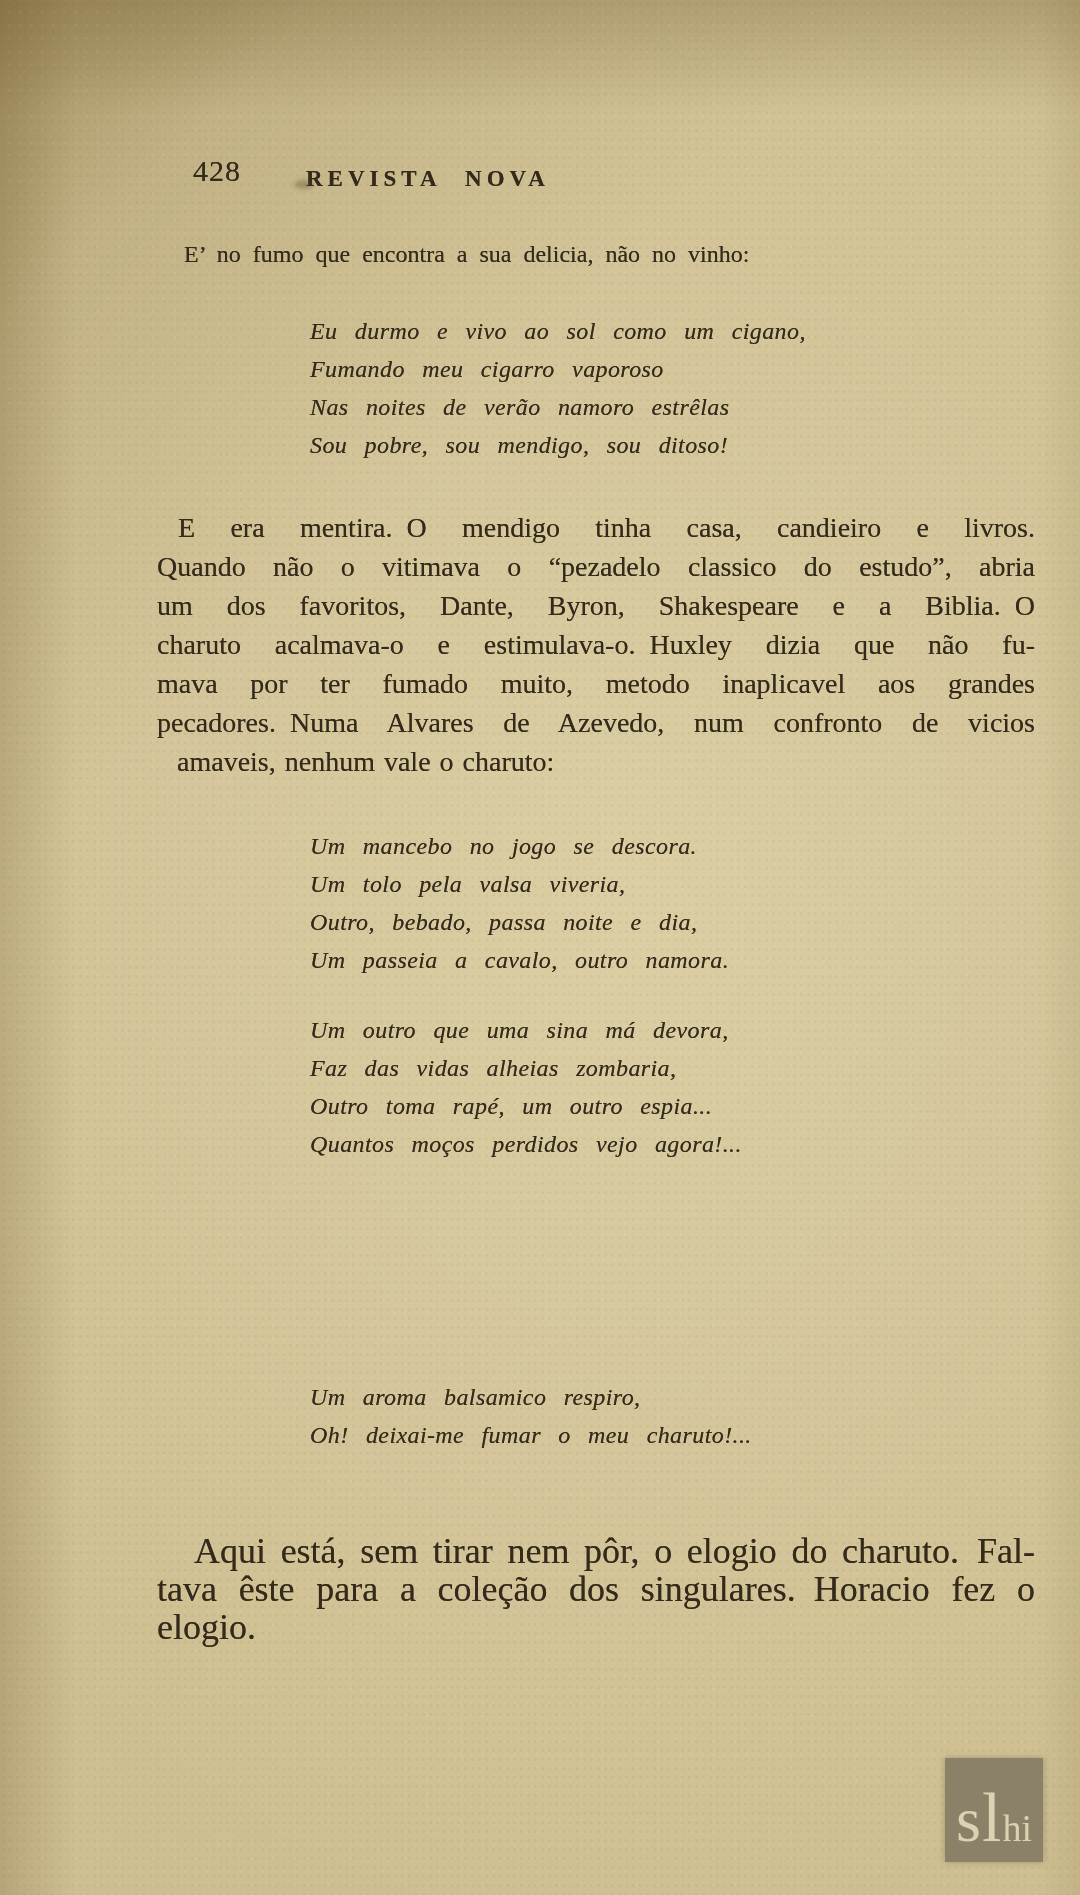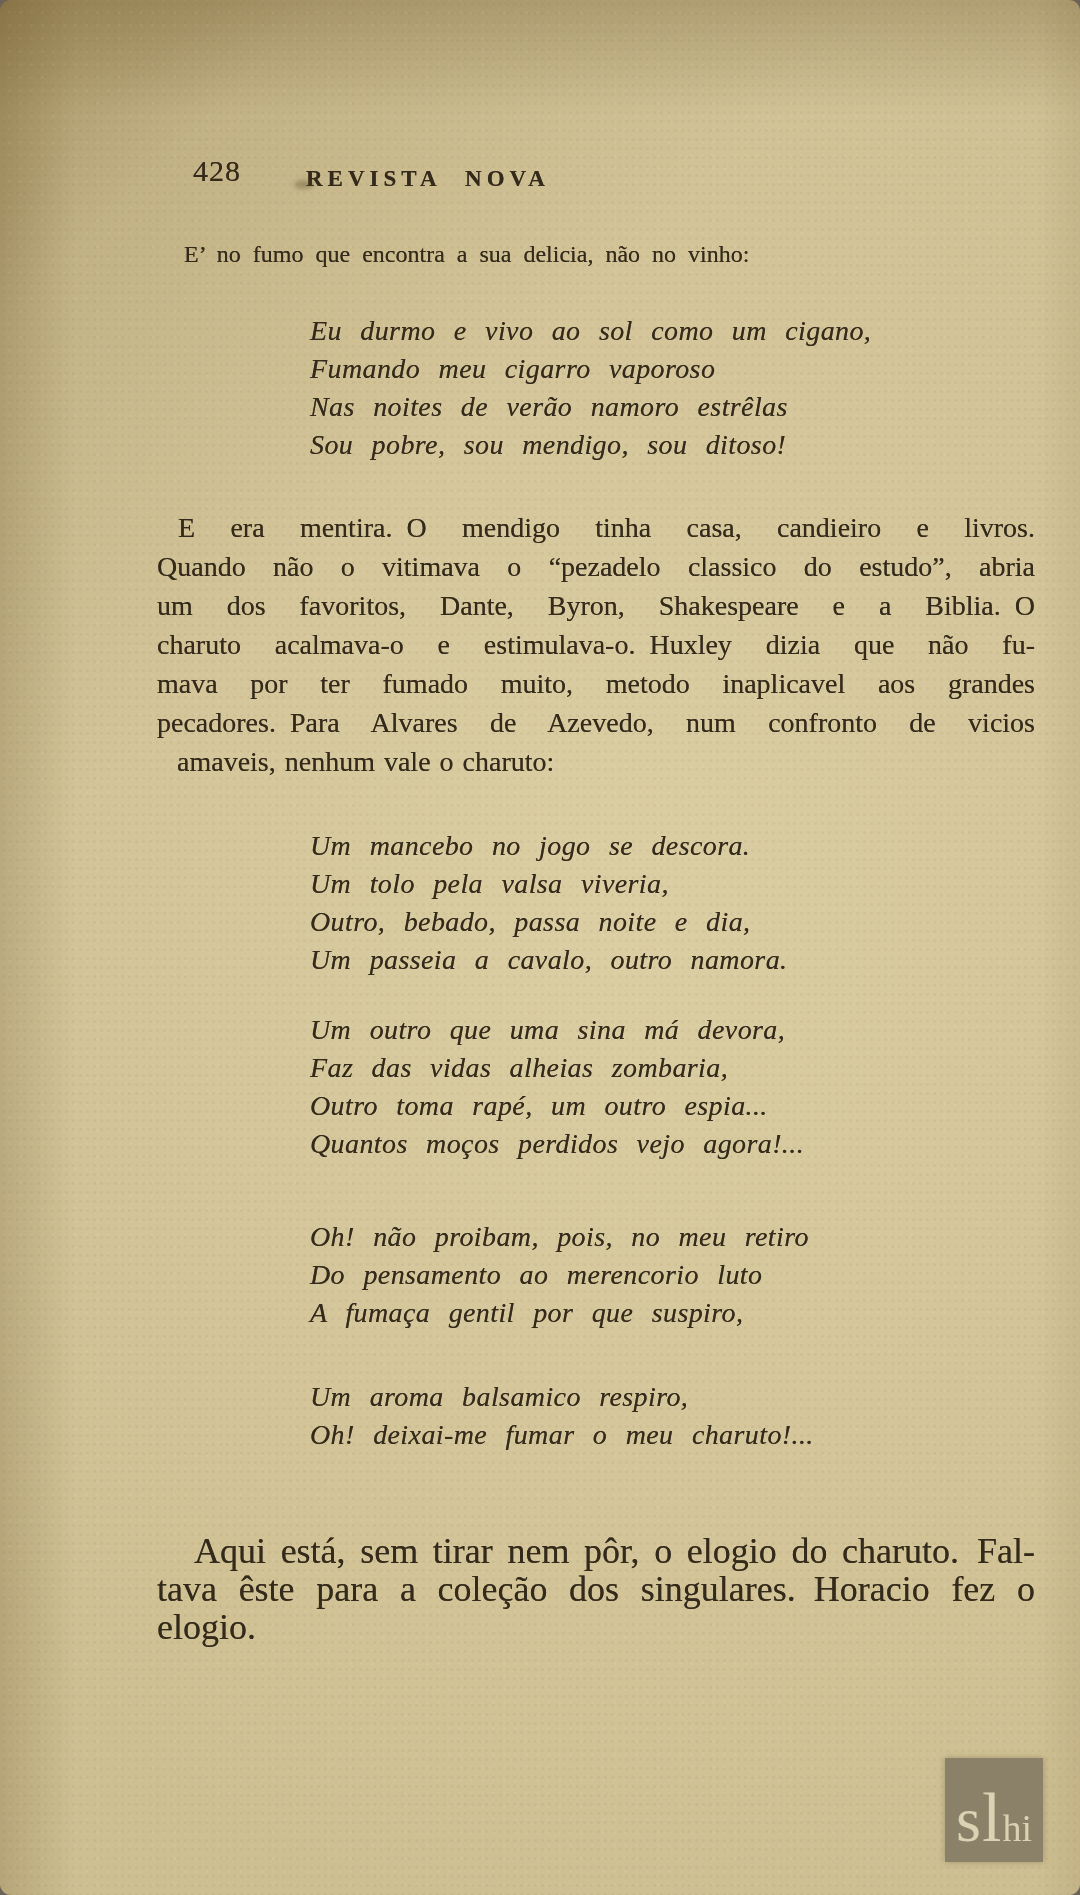--- a/index.html
+++ b/index.html
@@ -15,21 +15,20 @@
     font-family: "Liberation Serif", "DejaVu Serif", serif;
     color: #332a1b;
     text-shadow: 0 0 0.6px rgba(45, 34, 16, 0.65);
     background:
       radial-gradient(120% 85% at 58% 48%, rgba(255, 246, 210, 0.28), rgba(255, 246, 210, 0) 65%),
       linear-gradient(135deg, rgba(104, 80, 32, 0.40) 0%, rgba(104, 80, 32, 0.14) 11%, rgba(104, 80, 32, 0) 30%),
       linear-gradient(180deg, rgba(95, 72, 28, 0.28) 0%, rgba(95, 72, 28, 0) 6%),
       linear-gradient(90deg, rgba(95, 72, 28, 0.22) 0%, rgba(95, 72, 28, 0) 7%),
       linear-gradient(270deg, rgba(95, 72, 28, 0.10) 0%, rgba(95, 72, 28, 0) 4%),
       #cebf92;
-    border-radius: 11px;
   }
   .grain {
     position: absolute;
     inset: 0;
     pointer-events: none;
     background-image:
       radial-gradient(rgba(110, 90, 45, 0.07) 1px, transparent 1.6px),
       radial-gradient(rgba(255, 252, 225, 0.06) 1px, transparent 1.6px);
     background-size: 7px 9px, 11px 13px;
     background-position: 0 0, 4px 6px;
@@ -95,21 +94,21 @@
     text-align-last: justify;
     text-justify: inter-word;
   }
   .jline.first  { text-indent: 21px; }
   .jline.indent2 { text-indent: 37px; }
   .jline.lastline { text-align-last: left; margin-left: 20px; }
   .poem {
     position: absolute;
     left: 310px;
     font-style: italic;
-    font-size: 28px;
+    font-size: 24px;
     line-height: 38px;
     word-spacing: 11px;
     letter-spacing: 0.4px;
     white-space: nowrap;
   }
   #poem1   { top: 312px; }
   #stanza2 { top: 827px; }
   #stanza3 { top: 1011px; }
   #stanza4 { top: 1218px; }
   #stanza5 { top: 1378px; }
@@ -157,43 +156,38 @@
     <div>Nas noites de verão namoro estrêlas</div>
     <div>Sou pobre, sou mendigo, sou ditoso!</div>
   </div>
 
   <div class="prose">
     <div class="jline first">E era mentira. O mendigo tinha casa, candieiro e livros.</div>
     <div class="jline">Quando não o vitimava o “pezadelo classico do estudo”, abria</div>
     <div class="jline">um dos favoritos, Dante, Byron, Shakespeare e a Biblia. O</div>
     <div class="jline">charuto acalmava-o e estimulava-o. Huxley dizia que não fu-</div>
     <div class="jline">mava por ter fumado muito, metodo inaplicavel aos grandes</div>
-    <div class="jline">pecadores. Para Alvares de Azevedo, num confronto de vicios</div>
+    <div class="jline">pecadores. Numa Alvares de Azevedo, num confronto de vicios</div>
     <div class="jline lastline">amaveis, nenhum vale o charuto:</div>
   </div>
 
   <div class="poem" id="stanza2">
     <div>Um mancebo no jogo se descora.</div>
     <div>Um tolo pela valsa viveria,</div>
     <div>Outro, bebado, passa noite e dia,</div>
     <div>Um passeia a cavalo, outro namora.</div>
   </div>
 
   <div class="poem" id="stanza3">
     <div>Um outro que uma sina má devora,</div>
     <div>Faz das vidas alheias zombaria,</div>
     <div>Outro toma rapé, um outro espia...</div>
     <div>Quantos moços perdidos vejo agora!...</div>
   </div>
 
-  <div class="poem" id="stanza4">
-    <div>Oh! não proibam, pois, no meu retiro</div>
-    <div>Do pensamento ao merencorio luto</div>
-    <div>A fumaça gentil por que suspiro,</div>
-  </div>
 
   <div class="poem" id="stanza5">
     <div>Um aroma balsamico respiro,</div>
     <div>Oh! deixai-me fumar o meu charuto!...</div>
   </div>
 
   <div class="closing">
     <div class="jline indent2">Aqui está, sem tirar nem pôr, o elogio do charuto. Fal-</div>
     <div class="jline">tava êste para a coleção dos singulares. Horacio fez o elogio.</div>
   </div>

